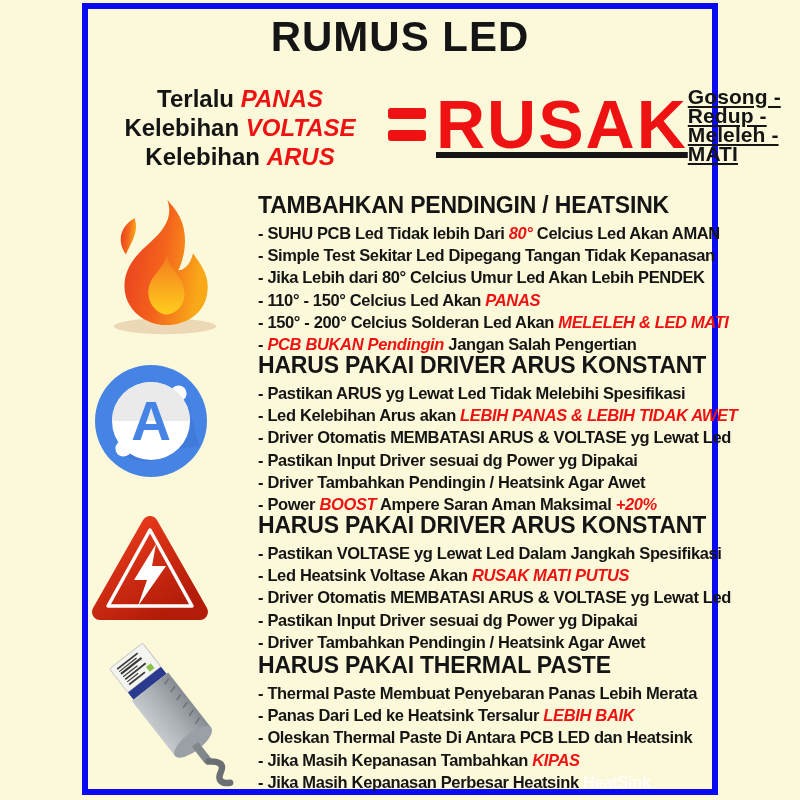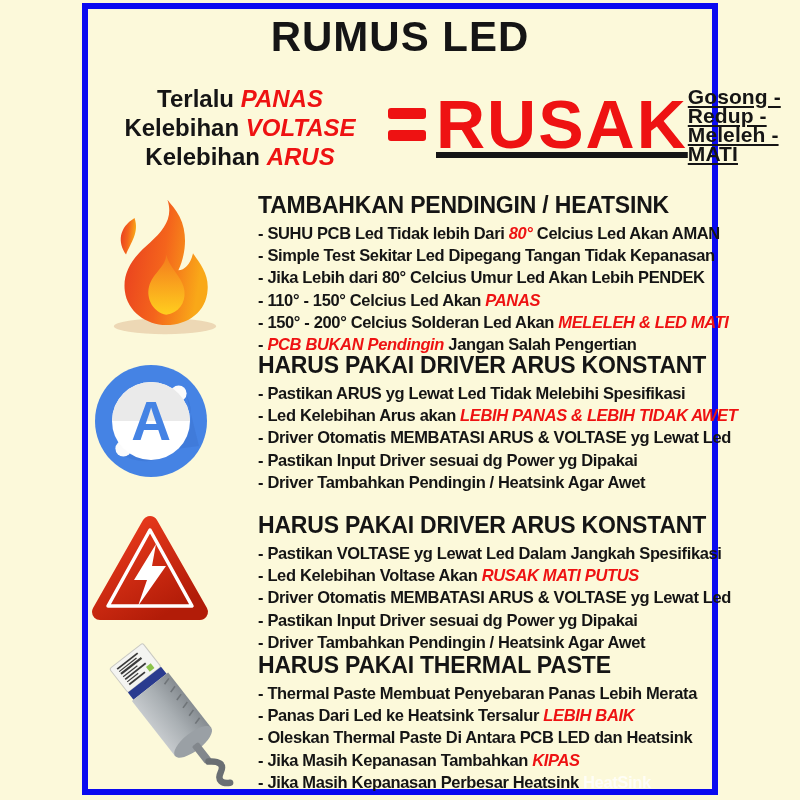--- a/index.html
+++ b/index.html
@@ -110,41 +110,42 @@
       <text x="57" y="76" text-anchor="middle" font-size="55" font-weight="700" fill="#4583E4">A</text>
     </svg>
     <div class="sec-text">
       <div class="sec-title">HARUS PAKAI DRIVER ARUS KONSTANT</div>
       <div class="bullets">
           <div class="bullet"><span>- Pastikan ARUS yg Lewat Led Tidak Melebihi Spesifikasi</span></div>
           <div class="bullet"><span>- Led Kelebihan Arus akan </span><span class="red">LEBIH PANAS &amp; LEBIH TIDAK AWET</span></div>
           <div class="bullet"><span>- Driver Otomatis MEMBATASI ARUS &amp; VOLTASE yg Lewat Led</span></div>
           <div class="bullet"><span>- Pastikan Input Driver sesuai dg Power yg Dipakai</span></div>
           <div class="bullet"><span>- Driver Tambahkan Pendingin / Heatsink Agar Awet</span></div>
+          <div class="bullet"><span>- Power </span><span class="red">BOOST</span><span> Ampere Saran Aman Maksimal </span><span class="red">+20%</span></div>
         </div>
     </div>
   </section>
 
   <section class="sec s3">
     <svg class="sec-icon warn" width="128" height="124" viewBox="0 0 128 124">
       <defs>
         <linearGradient id="wg" x1="0" y1="0" x2="0.7" y2="1">
           <stop offset="0" stop-color="#EF3D1E"></stop>
             <stop offset="1" stop-color="#B21C08"></stop>
         </linearGradient>
       </defs>
       <path d="M64 14 L114 102 L14 102 Z" fill="url(#wg)" stroke="url(#wg)" stroke-width="16" stroke-linejoin="round"></path>
       <path d="M64 20 L106 96 L22 96 Z" fill="none" stroke="#FFFFFF" stroke-width="3.5" stroke-linejoin="round"></path>
       <path d="M70 34 L48 70 L61 70 L52 96 L80 56 L66 56 Z" fill="#FFFFFF"></path>
     </svg>
     <div class="sec-text">
       <div class="sec-title">HARUS PAKAI DRIVER ARUS KONSTANT</div>
       <div class="bullets">
           <div class="bullet"><span>- Pastikan VOLTASE yg Lewat Led Dalam Jangkah Spesifikasi</span></div>
-          <div class="bullet"><span>- Led Kelebihan Voltase Akan </span><span class="red">RUSAK MATI PUTUS</span></div>
+          <div class="bullet"><span>- Led Heatsink Voltase Akan </span><span class="red">RUSAK MATI PUTUS</span></div>
           <div class="bullet"><span>- Driver Otomatis MEMBATASI ARUS &amp; VOLTASE yg Lewat Led</span></div>
           <div class="bullet"><span>- Pastikan Input Driver sesuai dg Power yg Dipakai</span></div>
           <div class="bullet"><span>- Driver Tambahkan Pendingin / Heatsink Agar Awet</span></div>
         </div>
     </div>
   </section>
 
   <section class="sec s4">
     <svg class="sec-icon paste" width="185" height="178" viewBox="0 0 185 178">
       <defs>

